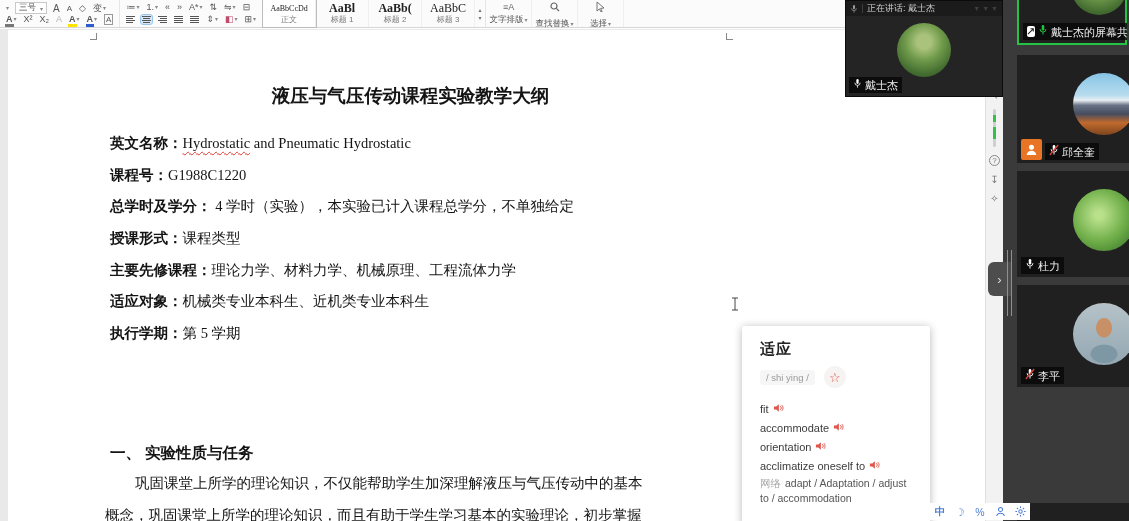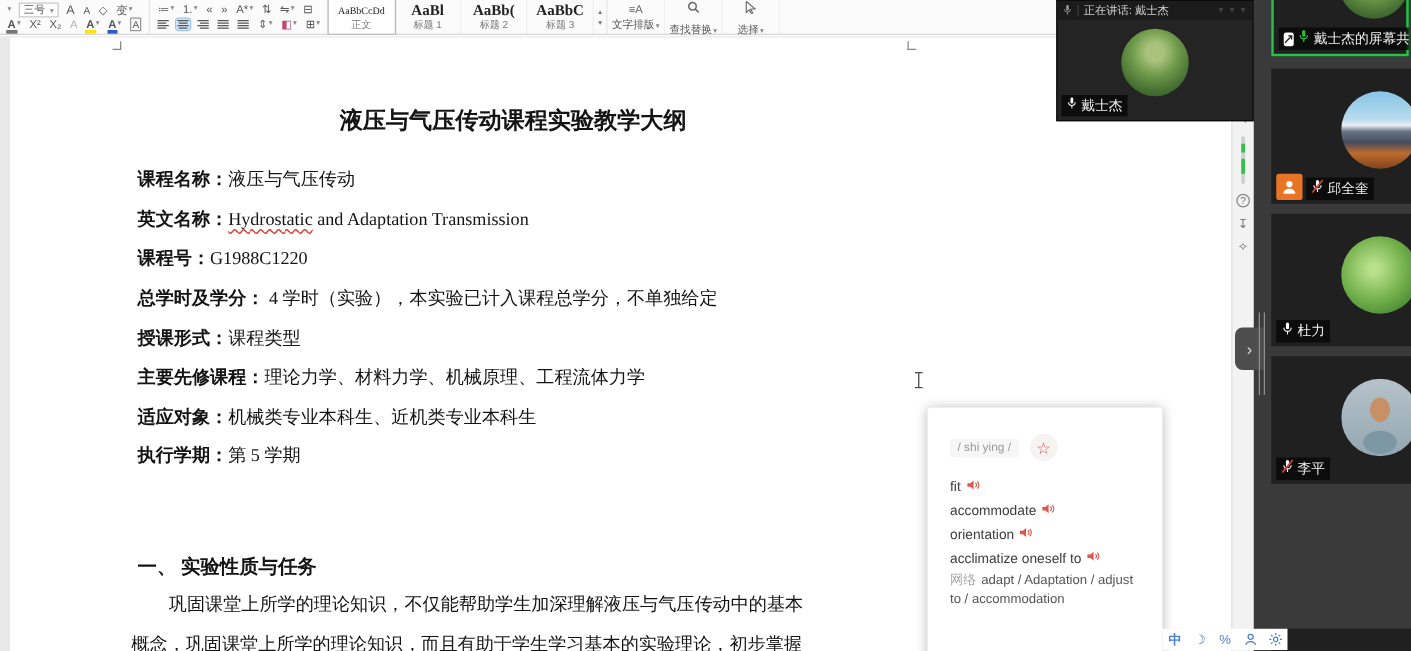--- a/index.html
+++ b/index.html
@@ -251,21 +251,21 @@
     </div>
     <div class="stylecell">
       <span class="prev" style="font-weight:bold">AaBl</span>
       <span class="lbl">标题 1</span>
     </div>
     <div class="stylecell">
       <span class="prev" style="font-weight:bold">AaBb(</span>
       <span class="lbl">标题 2</span>
     </div>
     <div class="stylecell">
-      <span class="prev" style="font-weight:bold">AaBbC</span>
+      <span class="prev" style="font-weight:normal">AaBbC</span>
       <span class="lbl">标题 3</span>
     </div>
     <div class="stylescroll">
       <span>▴</span>
       <span>▾</span>
     </div>
   </div>
 
   <div class="toolbtn">
     <span style="font-size:9px;color:#666">≡A</span>
@@ -298,22 +298,21 @@
 <div class="canvas">
   <div class="page"></div>
 </div>
 <div class="scrollstrip"></div>
 <div class="cropL"></div>
 <div class="cropR"></div>
 
 <div class="doc doc-title">液压与气压传动课程实验教学大纲</div>
 
 <div class="doc fields">
-  <div class="frow"><b>课程名称：</b><span>液压与气压传动</span></div>
-  <div class="frow"><b>英文名称：</b><span class="wavy">Hydrostatic</span><span> and Adaptation Transmission</span></div>
+  <div class="frow"><b>英文名称：</b><span class="wavy">Hydrostatic</span><span> and Pneumatic Hydrostatic</span></div>
   <div class="frow"><b>课程号：</b><span>G1988C1220</span></div>
   <div class="frow"><b>总学时及学分：</b><span> 4 学时（实验），本实验已计入课程总学分，不单独给定</span></div>
   <div class="frow"><b>授课形式：</b><span>课程类型</span></div>
   <div class="frow"><b>主要先修课程：</b><span>理论力学、材料力学、机械原理、工程流体力学</span></div>
   <div class="frow"><b>适应对象：</b><span>机械类专业本科生、近机类专业本科生</span></div>
   <div class="frow"><b>执行学期：</b><span>第 5 学期</span></div>
 </div>
 
 <div class="doc doc-h1">一、 实验性质与任务</div>
 <div class="doc doc-p1">巩固课堂上所学的理论知识，不仅能帮助学生加深理解液压与气压传动中的基本</div>
@@ -431,20 +430,21 @@
           </svg></span>
       <span>杜力</span>
     </div>
   </div>
 
 
   <div class="tile" style="top:503px;height:100px;"></div>
 </div>
 
 <div class="dict">
+  <div class="dict-word">适应</div>
   <div class="dict-pr">
     <span class="pill">/ shi ying /</span>
     <span class="star">☆</span>
   </div>
   <div class="dict-list">
     <div class="dict-item">
       <span>fit</span>
       <span><svg width="11" height="10" viewBox="0 0 12 10">
             <polygon points="1,3.4 3.6,3.4 6.4,1 6.4,9 3.6,6.6 1,6.6" fill="#e0564b"></polygon>
             <path d="M8 3 a2.6 2.6 0 0 1 0 4" stroke="#e0564b" stroke-width="1" fill="none"></path>

